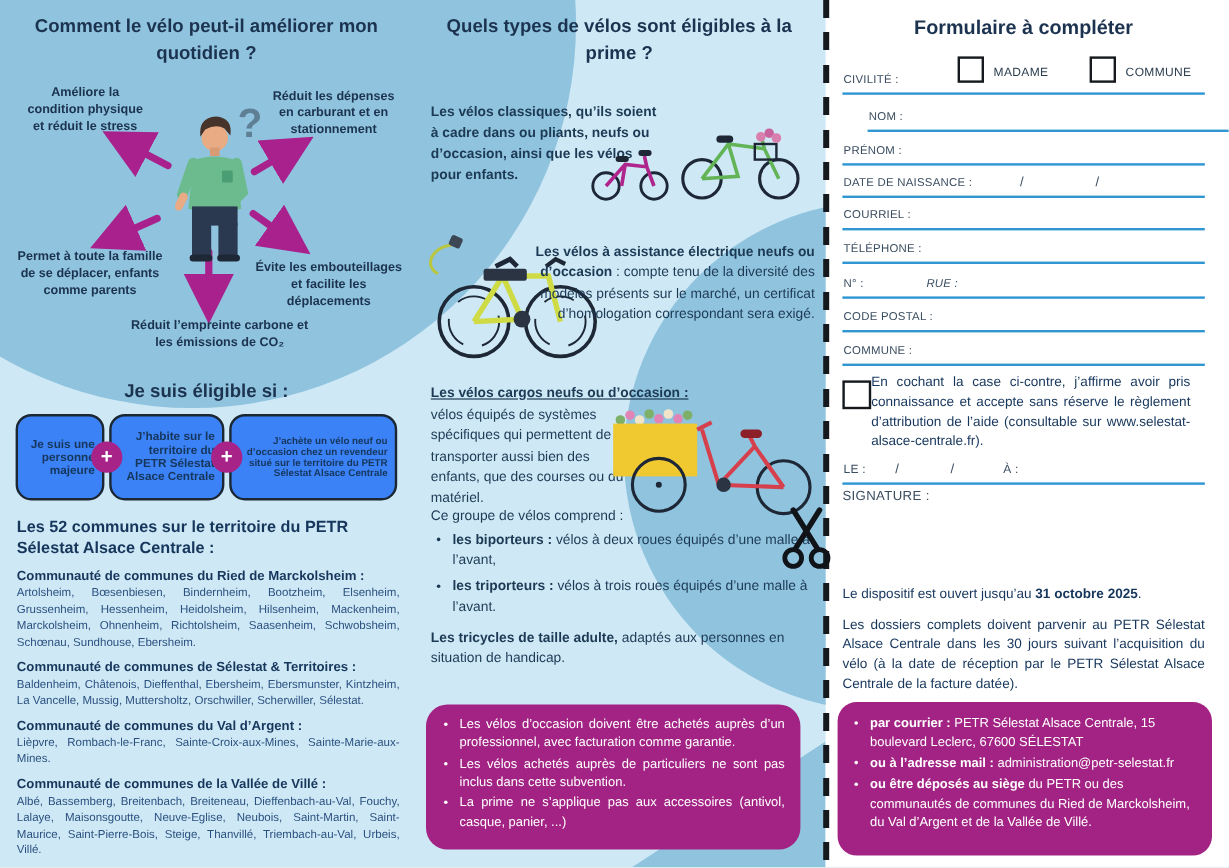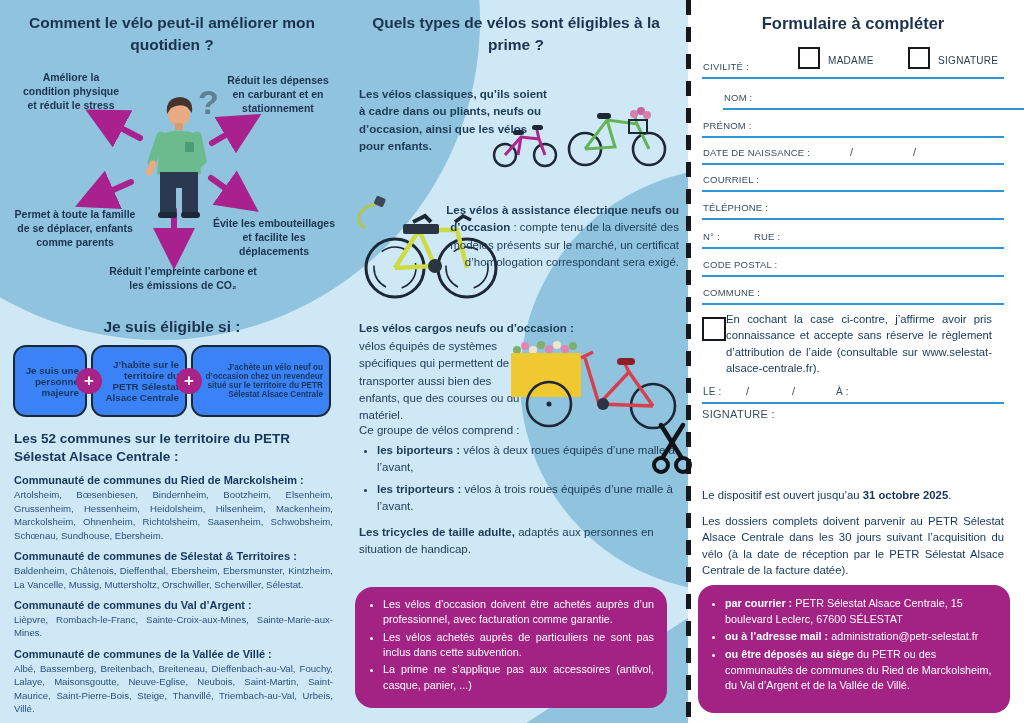--- a/index.html
+++ b/index.html
@@ -153,21 +153,21 @@
       <circle cx="120" cy="80" r="21" fill="none" stroke="#1d2735" stroke-width="1.6" stroke-dasharray="26 16"></circle>
       <path d="M48,80 L72,42 L110,42 L120,80 M48,80 L88,78 L72,42" fill="none" stroke="#cfdb45" stroke-width="4.5"></path>
       <rect x="56" y="36" width="36" height="10" rx="2" fill="#2a3442"></rect>
       <path d="M66,34 L78,28 L84,34" fill="none" stroke="#1d2735" stroke-width="4"></path>
       <path d="M108,34 L116,28 L124,32" fill="none" stroke="#1d2735" stroke-width="3.5"></path>
       <circle cx="88" cy="78" r="7" fill="#2a3442"></circle>
     </svg>
 
     <div class="mid-par" style="position:absolute;left:82px;top:202px;width:252px;text-align:right;"><span class="b">Les vélos à assistance électrique neufs ou d’occasion</span><span> : compte tenu de la diversité des modèles présents sur le marché, un certificat d’homologation correspondant sera exigé.</span></div>
 
-    <div class="mid-par b" style="position:absolute;left:14px;top:320px;width:312px;">Les vélos cargos neufs ou d’occasion :</div>
+    <div class="mid-par b" style="position:absolute;left:14px;top:320px;width:312px;text-decoration:underline;">Les vélos cargos neufs ou d’occasion :</div>
     <div class="mid-par" style="position:absolute;left:14px;top:338px;width:168px;">vélos équipés de systèmes spécifiques qui permettent de transporter aussi bien des enfants, que des courses ou du matériel.</div>
 
     <svg width="182" height="108" viewBox="0 0 182 108" style="position:absolute;left:158px;top:328px;">
       <g>
         <circle cx="14" cy="22" r="4" fill="#7fb069"></circle>
           <circle cx="22" cy="18" r="4" fill="#e085b5"></circle>
         <circle cx="30" cy="22" r="4" fill="#f2e4c9"></circle>
           <circle cx="38" cy="17" r="4" fill="#7fb069"></circle>
         <circle cx="46" cy="21" r="4" fill="#e085b5"></circle>
           <circle cx="54" cy="17" r="4" fill="#f2e4c9"></circle>
@@ -209,42 +209,42 @@
   </svg>
 
   <div class="form-panel">
     <div class="ttl" style="position:absolute;left:10px;top:12px;width:302px;font-size:16.5px;">Formulaire à compléter</div>
 
     <div class="frow" style="top:40px;height:37px;">
       <span class="flabel">CIVILITÉ :</span>
       <div class="cbox" style="position:absolute;left:96px;bottom:8px;"></div>
       <span class="cbx-lab" style="position:absolute;left:126px;bottom:11px;">MADAME</span>
       <div class="cbox" style="position:absolute;left:206px;bottom:8px;"></div>
-      <span class="cbx-lab" style="position:absolute;left:236px;bottom:11px;">SIGNATURE</span>
+      <span class="cbx-lab" style="position:absolute;left:236px;bottom:11px;">COMMUNE</span>
     </div>
     <div class="frow" style="top:80px;height:28px;margin-left:21px;">
       <span class="flabel">NOM :</span>
       </div>
     <div class="frow" style="top:108px;height:28px;">
       <span class="flabel">PRÉNOM :</span>
       </div>
     <div class="frow" style="top:136px;height:27px;">
       <span class="flabel">DATE DE NAISSANCE :</span>
       <span class="slash" style="left:148px;">/</span>
       <span class="slash" style="left:211px;">/</span>
       </div>
     <div class="frow" style="top:163px;height:27px;">
       <span class="flabel">COURRIEL :</span>
       </div>
     <div class="frow" style="top:190px;height:28px;">
       <span class="flabel">TÉLÉPHONE :</span>
       </div>
     <div class="frow" style="top:218px;height:29px;">
       <span class="flabel">N° :</span>
-      <span class="flabel" style="left:52px;">RUE :</span>
+      <span class="flabel" style="left:70px;font-style:italic;">RUE :</span>
       </div>
     <div class="frow" style="top:247px;height:28px;">
       <span class="flabel">CODE POSTAL :</span>
       </div>
     <div class="frow" style="top:275px;height:28px;">
       <span class="flabel">COMMUNE :</span>
       </div>
 
     <div style="position:absolute;left:10px;top:311px;width:302px;display:flex;">
       <div class="cbox" style="width:24px;height:24px;flex:none;margin-top:6px;"></div>

